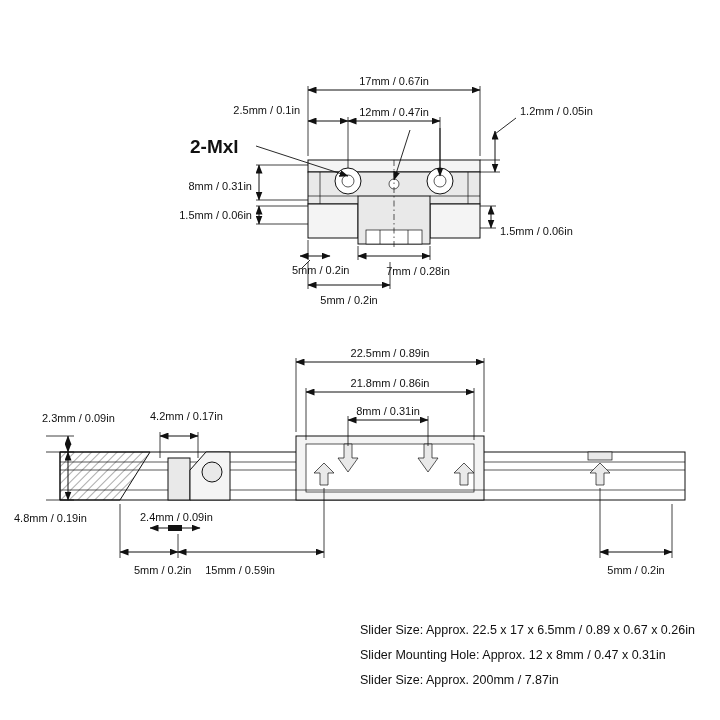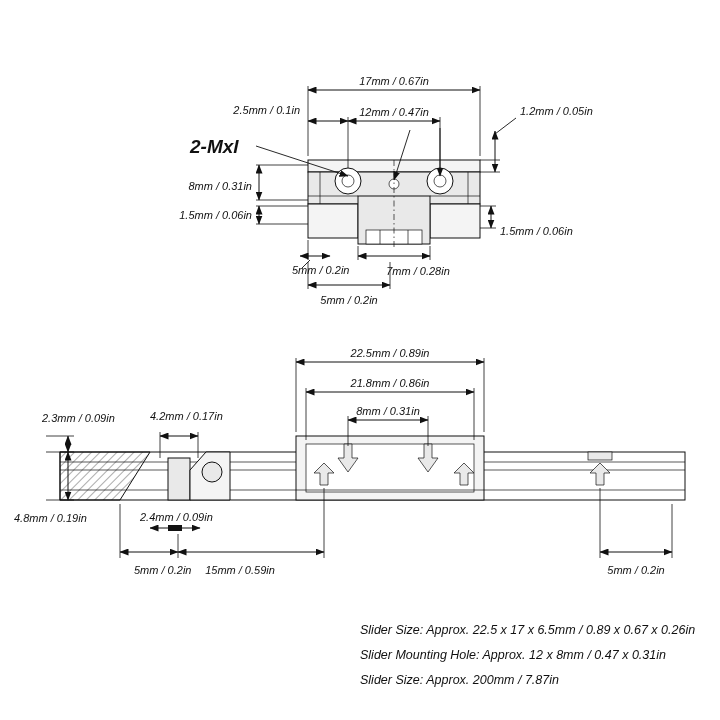--- a/index.html
+++ b/index.html
@@ -12,21 +12,20 @@
     height: 720px;
     font-family: "Liberation Sans", sans-serif;
     color: #111111;
     position: relative;
     overflow: hidden;
   }
   #stage {
     position: relative;
     width: 720px;
     height: 720px;
-    font-style: italic;
   }
   #stage svg {
     position: absolute;
     left: 0;
     top: 0;
   }
   .dimtext {
     font-family: "Liberation Sans", sans-serif;
     font-size: 11px;
     fill: #111111;

